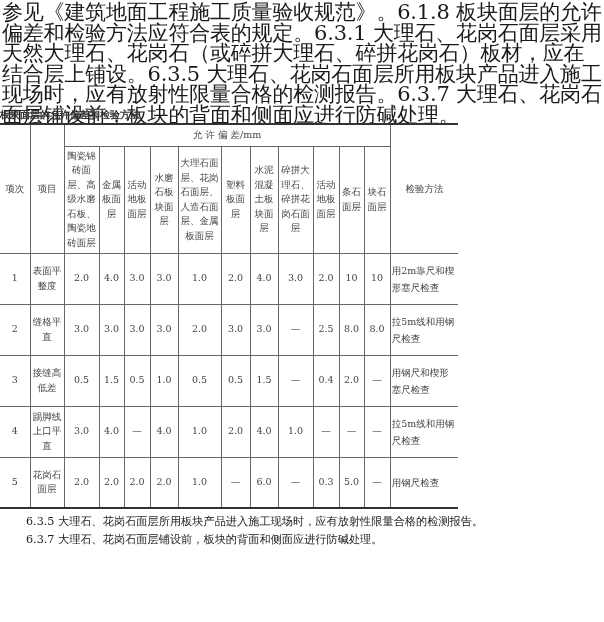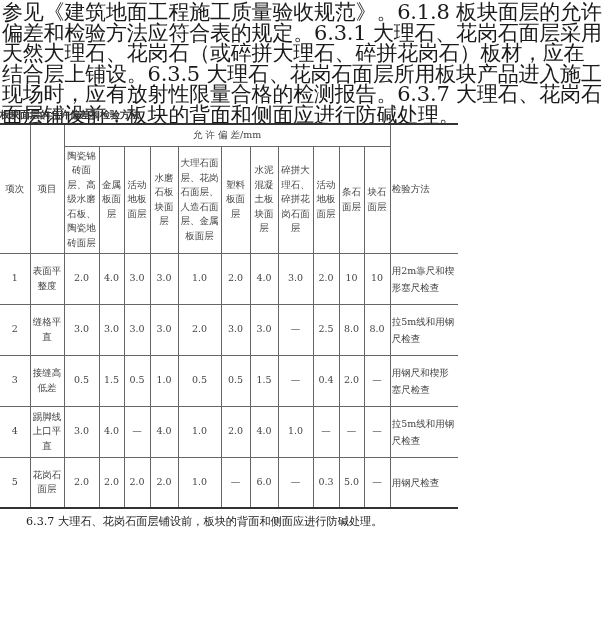--- a/index.html
+++ b/index.html
@@ -18,21 +18,21 @@
     border-collapse: collapse; table-layout: fixed;
     font-family: "DejaVu Serif", serif; font-size: 9.5px; color: #444;
     border-top: 2px solid #333; border-bottom: 2px solid #333;
   }
   table.spec td, table.spec th {
     border: 1px solid #666; text-align: center; vertical-align: middle;
     padding: 0 1px; font-weight: normal; line-height: 14.5px;
   }
   table.spec tr > :first-child { border-left: none; }
   table.spec tr > :last-child { border-right: none; }
-  table.spec th.method-col { text-align: left; }
+  table.spec th.method-col { text-align: center; }
   table.spec td.method { text-align: left; line-height: 17px; margin-top: 26px; }
   .row-head { height: 22px; }
   .row-sub { height: 107px; }
   .row-data { height: 51px; }
   .notes {
     position: absolute; left: 4px; top: 513px; width: 540px;
     font-family: "DejaVu Serif", serif; font-size: 11.2px; line-height: 18.4px; color: #222;
   }
   .notes p { margin: 0; text-indent: 22px; }
 </style>
@@ -159,14 +159,15 @@
         <td>—</td>
         <td>0.3</td>
         <td>5.0</td>
         <td>—</td>
         <td class="method">用钢尺检查</td>
       </tr>
     </tbody>
 </table>
 
 <div class="notes">
+  <p>6.3.5 大理石、花岗石面层所用板块产品进入施工现场时，应有放射性限量合格的检测报告。</p>
   <p>6.3.7 大理石、花岗石面层铺设前，板块的背面和侧面应进行防碱处理。</p>
 </div>
 
 </body></html>

